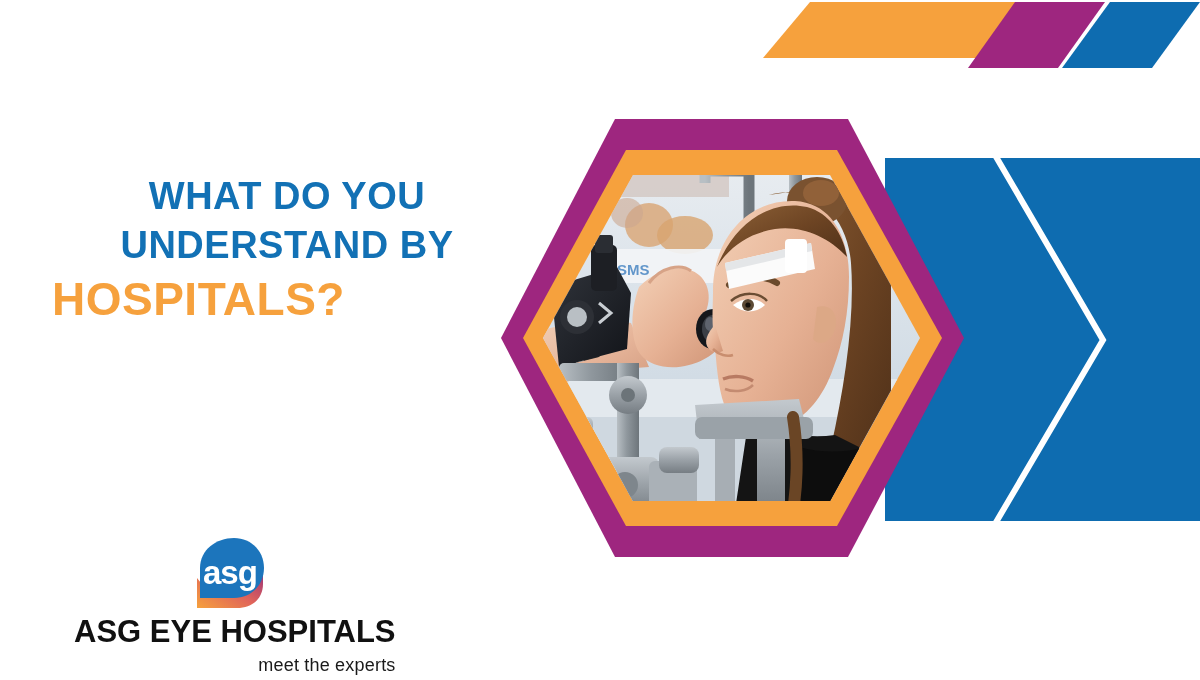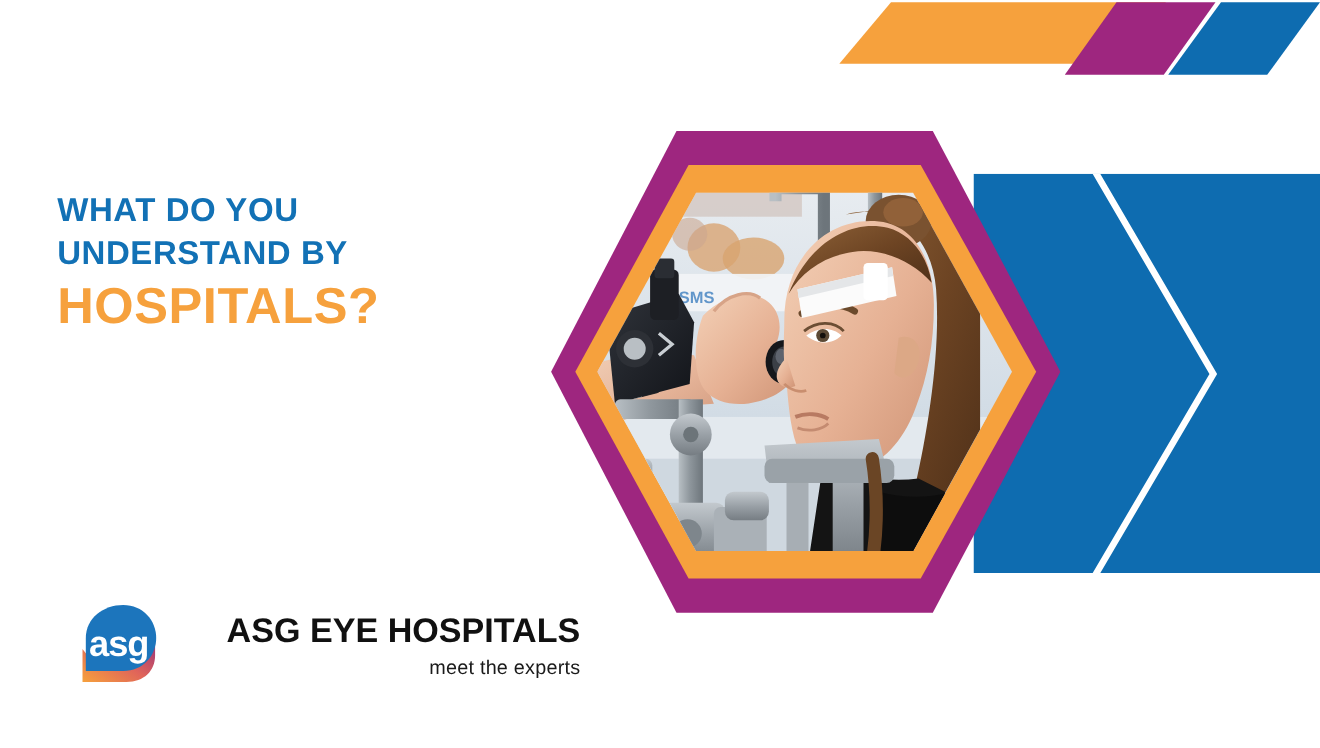--- a/index.html
+++ b/index.html
@@ -36,63 +36,64 @@
     width: 470px;
   }
   .headline-line {
     font-weight: bold;
     letter-spacing: 0.5px;
     line-height: 1.30;
     white-space: nowrap;
   }
   .hl-blue {
     color: #1271B5;
-    font-size: 30px;
+    font-size: 38px;
+    text-align: center;
   }
   .hl-retinal {
     color: #F6A13D;
     font-size: 72px;
     line-height: 1.08;
     margin-top: 46px;
   }
   .hl-detach {
     color: #F6A13D;
     font-size: 46px;
     line-height: 1.15;
     margin-top: 2px;
   }
 
   
   .logo-wrap {
     position: absolute;
     left: 68px;
-    top: 546px;
+    top: 534px;
     display: flex;
     align-items: center;
+    flex-direction: column;
   }
   .logo-mark {
     position: relative;
     width: 84px;
     height: 82px;
     flex: 0 0 auto;
   }
   .logo-text-group {
     margin-left: 6px;
     display: flex;
     flex-direction: column;
     align-items: flex-end;
   }
   .logo-name {
     font-size: 31px;
     font-weight: bold;
     color: #111111;
     letter-spacing: 0px;
     line-height: 1;
     white-space: nowrap;
-    margin-left: 48px;
   }
   .logo-tag {
     font-size: 18px;
     color: #1a1a1a;
     line-height: 1;
     margin-top: 9px;
     letter-spacing: 0.2px;
     white-space: nowrap;
   }
 

